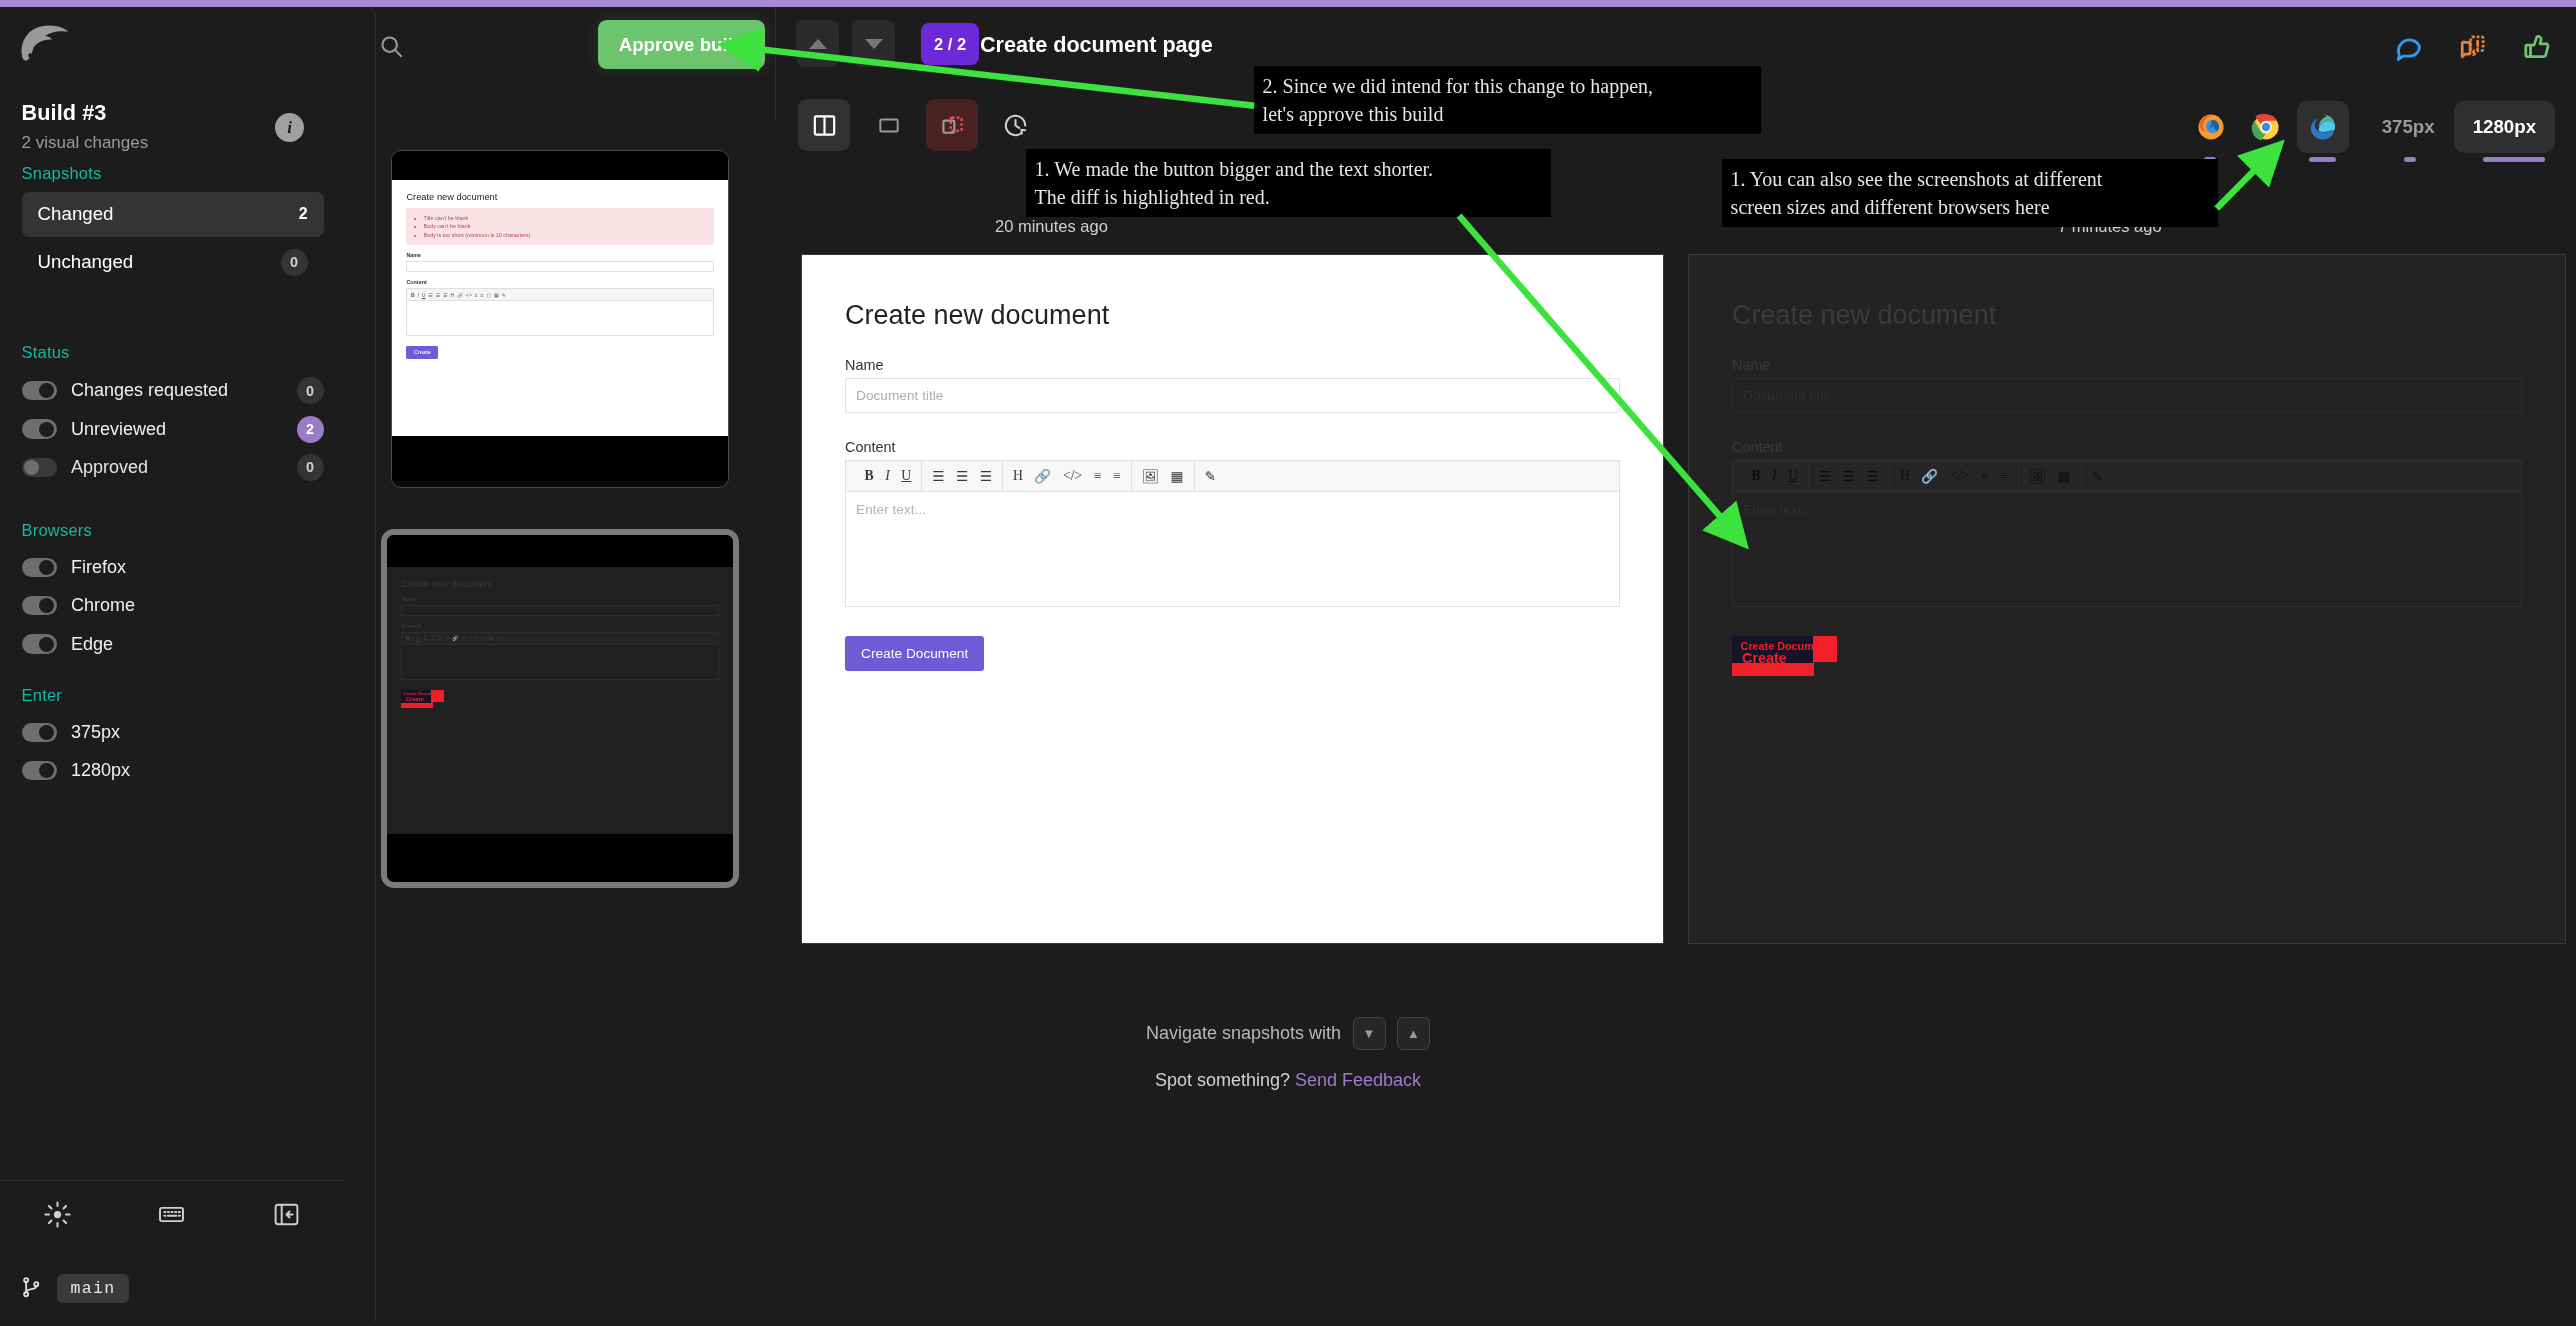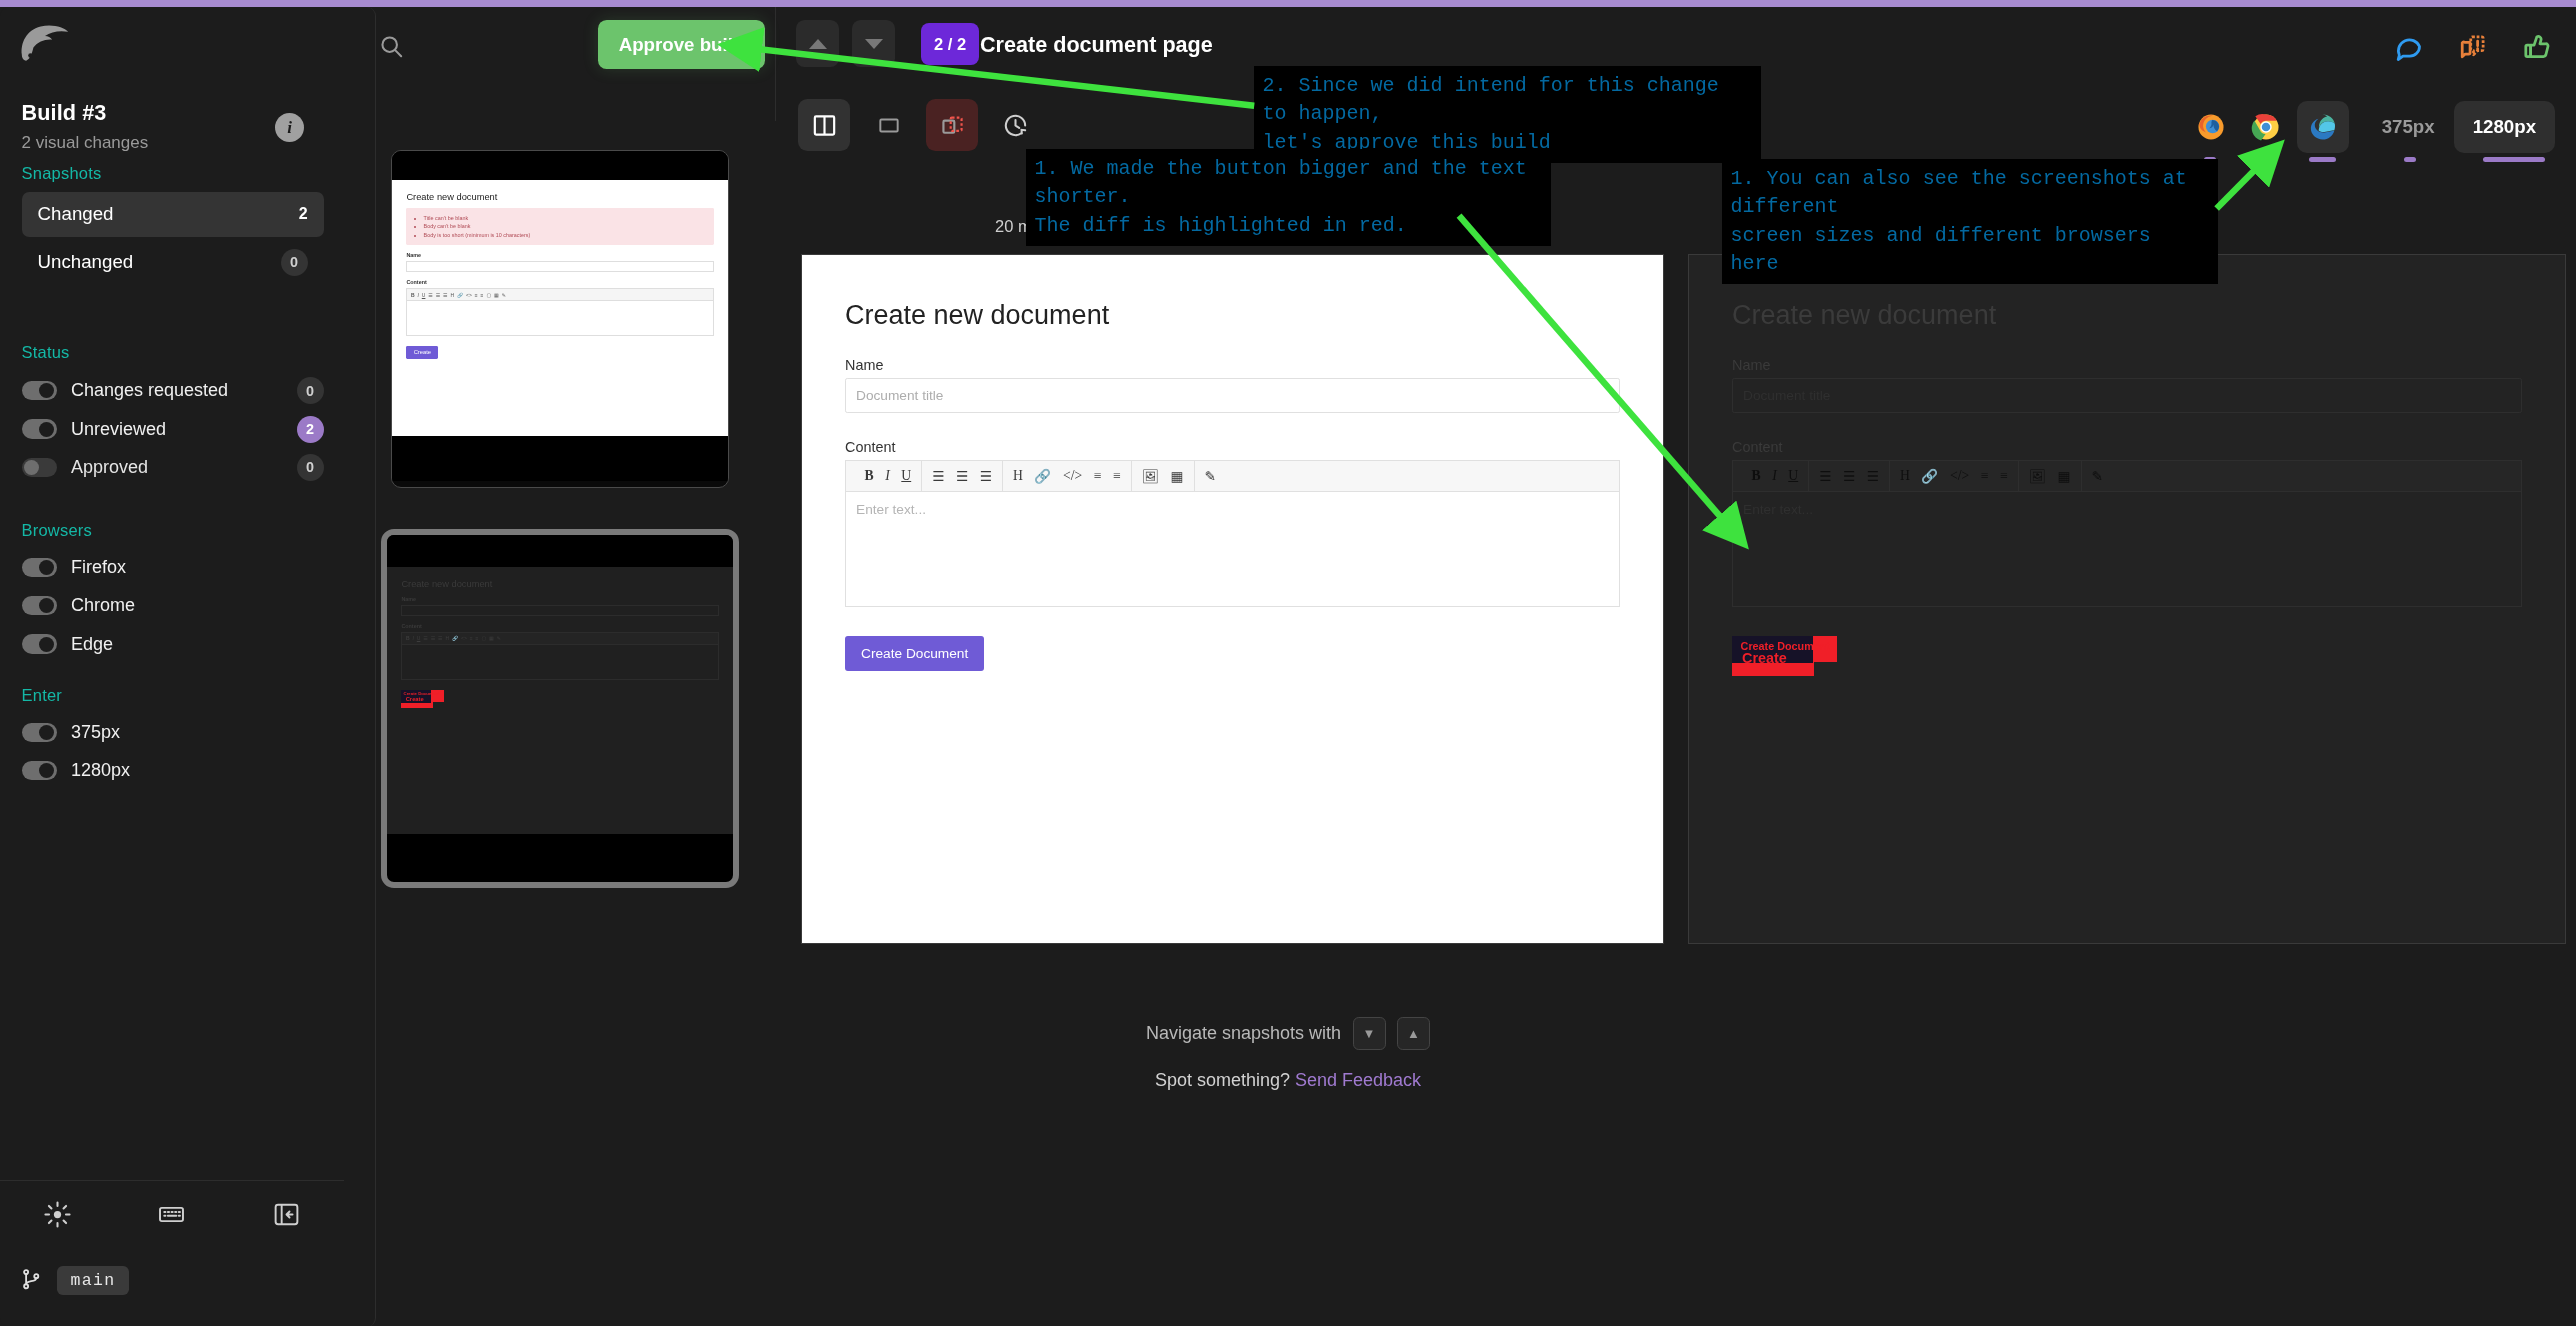--- a/index.html
+++ b/index.html
@@ -66,21 +66,21 @@
   .switch.off .knob { right: auto; left: 2.2px; background: #6e6e6e; }
   .tog-row .lbl { font-size: 18px; color: #f0f0f0; font-weight: 500; flex: 1; }
   .tog-row.dim .lbl { color: #e5e5e5; }
 
   .side-bottom-bar {
     position: absolute; left: 0; bottom: 78px; width: 344px; height: 69px;
     display: flex; align-items: center; justify-content: space-around;
     border-top: 0.7px solid #2d2d2d;
   }
   .side-foot {
-    position: absolute; left: 0; bottom: 8px; width: 344px; height: 78px;
+    position: absolute; left: 0; bottom: 0; width: 344px; height: 78px;
     display: flex; align-items: center; padding-left: 18.7px; gap: 14.4px;
   }
   .branch-pill {
     background: #3a3a3a; color: #e8e8e8; font-size: 16.5px;
     font-family: "Liberation Mono", monospace; padding: 5px 13px; border-radius: 5.8px;
     letter-spacing: 1.4px;
   }
 
   
   .search-icon { position: absolute; left: 377px; top: 32px; }
@@ -216,23 +216,23 @@
   .foot-row1 { display: inline-flex; align-items: center; gap: 11.5px; font-size: 18px; color: #b8b8b8; }
   .kbd {
     width: 33px; height: 33px; border: 0.7px solid #444; border-radius: 5.8px; background: #262626;
     display: flex; align-items: center; justify-content: center; color: #9a9a9a; font-size: 13px;
   }
   .foot-row2 { margin-top: 20px; font-size: 18px; color: #d2d2d2; }
   .foot-row2 a { color: #a07ad0; text-decoration: none; }
 
   
   .ann {
-    position: absolute; background: #000; color: #0369a1;
+    position: absolute; background: #000; color: #e5e5e5;
     font-size: 20px; line-height: 1.42; padding: 5.8px 8.6px; white-space: pre-line;
-    font-family: Liberation Mono, monospace;
+    font-family: Liberation Serif, serif;
   }
   .arrows { position: absolute; left: 0; top: 0; width: 2576px; height: 1327px; pointer-events: none; }
 </style>
 </head>
 <body>
 
 <div class="app">
 
   <div class="top-accent"></div>
 

